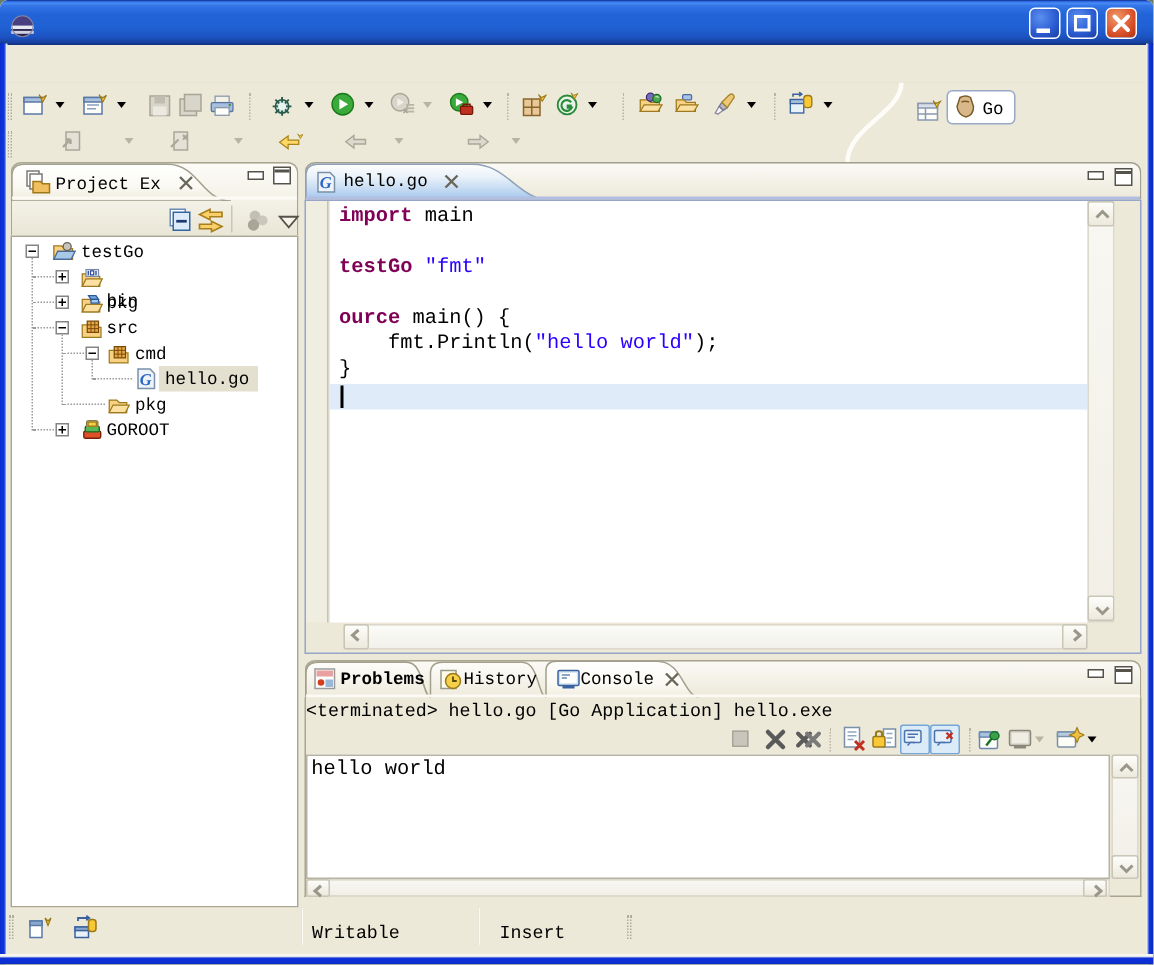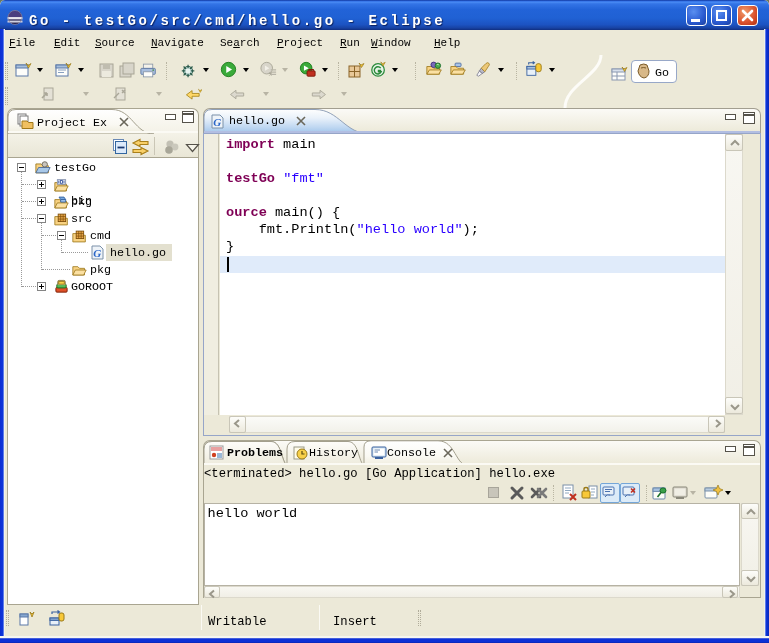--- a/index.html
+++ b/index.html
@@ -51,43 +51,31 @@
 <body>
 <div id="win">
   <div id="titlebar">
     <svg class="abs" style="left:7px;top:10px" width="16" height="15" viewBox="0 0 17 17">
       <circle cx="8.5" cy="8.5" r="8" fill="#2a2550"></circle>
       <path d="M.5 8.5a8 8 0 0 1 16 0z" fill="#4a3f80"></path>
       <rect x="0" y="8" width="17" height="2.6" fill="#e8e8f0"></rect>
       <rect x="0" y="12" width="17" height="2.2" fill="#d0d0e0"></rect>
       <circle cx="8.5" cy="8.5" r="8" fill="none" stroke="#8888a8" stroke-width="0.8"></circle>
     </svg>
-    <div id="titletext">Go - testGo/src/cmd/hello.go - Eclipse</div>
     <div class="tbtn" id="btnmin">
         <div class="abs" style="left:4px;top:13px;width:9px;height:3px;background:#fff"></div>
       </div>
     <div class="tbtn" id="btnmax">
         <div class="abs" style="left:4px;top:4px;width:11px;height:11px;border:2px solid #fff"></div>
       </div>
     <div class="tbtn" id="btncls">
       <svg class="abs" style="left:3px;top:3px" width="13" height="13">
           <path d="M2 2 L11 11 M11 2 L2 11" stroke="#fff" stroke-width="2.6" stroke-linecap="round"></path>
         </svg>
     </div>
-  </div>
-  <div id="menubar">
-    <span class="mi" style="left:5px"><u>F</u>ile</span>
-    <span class="mi" style="left:50px"><u>E</u>dit</span>
-    <span class="mi" style="left:91px"><u>S</u>ource</span>
-    <span class="mi" style="left:147px"><u>N</u>avigate</span>
-    <span class="mi" style="left:216px">Se<u>a</u>rch</span>
-    <span class="mi" style="left:273px"><u>P</u>roject</span>
-    <span class="mi" style="left:336px"><u>R</u>un</span>
-    <span class="mi" style="left:367px"><u>W</u>indow</span>
-    <span class="mi" style="left:430px"><u>H</u>elp</span>
   </div>
   <div class="abs" style="left:4px;top:55px;width:761px;height:1px;background:#d6d2c0;"></div>
   <div class="abs" style="left:4px;top:56px;width:761px;height:1px;background:#f8f7f0;"></div>
   <div class="abs" style="left:4px;top:106px;width:761px;height:1px;background:#d6d2c0;"></div>
   <div id="toolbar">
     <div class="abs" style="left:1px;top:7px;width:3px;height:18px;border-left:1px dotted #b0ac9a;border-right:1px dotted #b0ac9a;"></div>
     <svg class="ticon" style="left:11px;top:7px" viewBox="0 0 17 17">
       <rect x="1" y="3" width="12" height="11" fill="#fdfdfa" stroke="#5a78a8"></rect>
       <rect x="1" y="3" width="12" height="3" fill="#a8c0dc" stroke="#5a78a8"></rect>
       <path d="M11 1 L13 3.5 L16 1.5 L13.5 6 z" fill="#f8c838" stroke="#9a7a18" stroke-width="0.7"></path>

